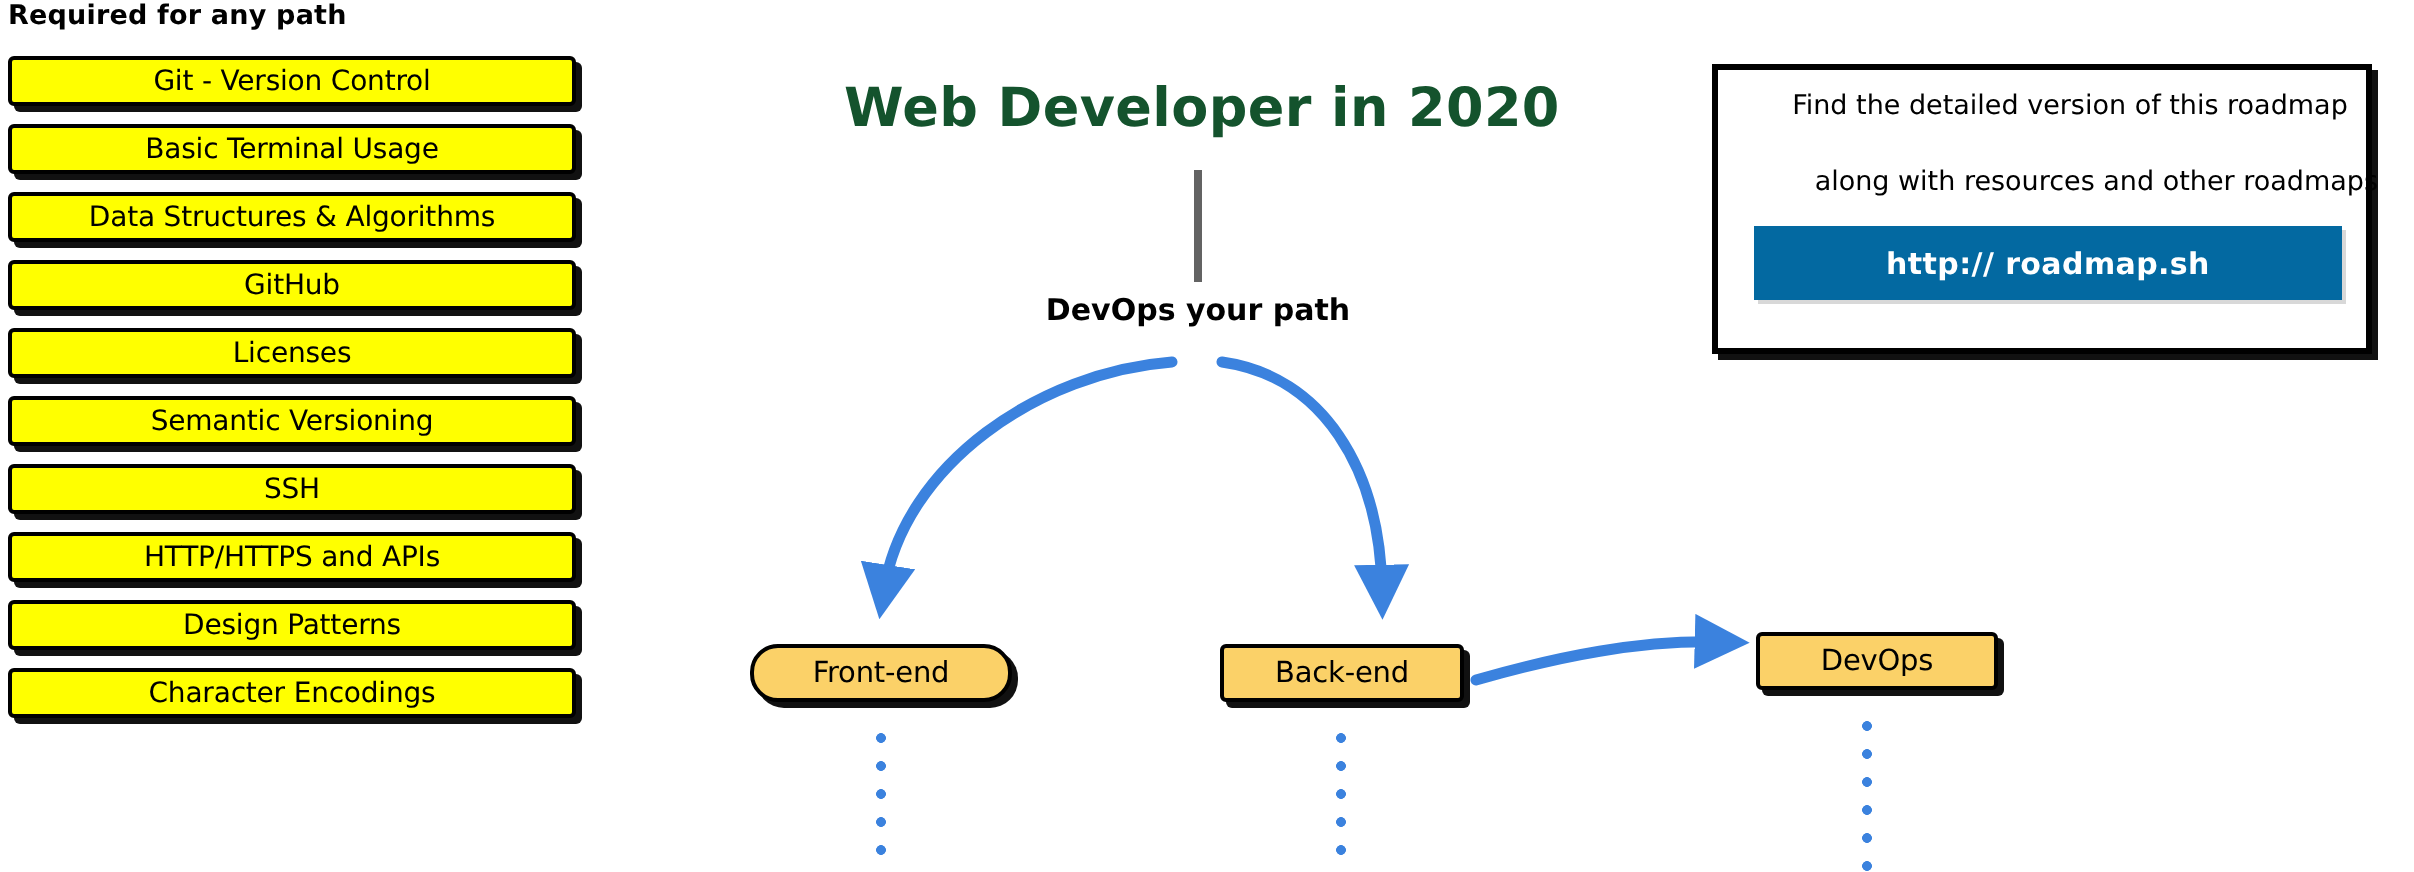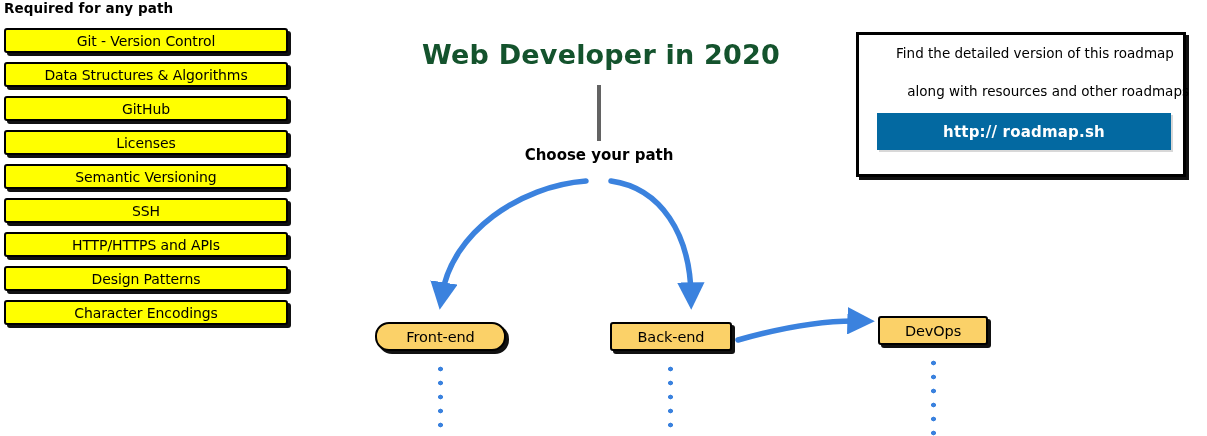--- a/index.html
+++ b/index.html
@@ -120,21 +120,21 @@
   }
   .path-box .path-label {
     font-size: 14.5px;
     font-weight: 500;
     color: #000000;
     white-space: nowrap;
     letter-spacing: -0.1px;
   }
   #path-box-frontend { left: 375px; top: 322px; width: 131px; border-radius: 14px; }
   #path-box-backend  { left: 610px; top: 322px; width: 122px; }
-  #path-box-devops   { left: 878px; top: 316px; width: 110px; text-align: center; }
+  #path-box-devops   { left: 878px; top: 316px; width: 121px; text-align: center; }
 
   .dotted-continuation {
     position: absolute;
     width: 5px;
     background-image: radial-gradient(circle, #3B82DE 2.3px, rgba(0,0,0,0) 2.6px);
     background-size: 5px 14px;
     background-repeat: repeat-y;
   }
   #dots-frontend { left: 438px; top: 362px; height: 74px; }
   #dots-backend  { left: 668px; top: 362px; height: 74px; }
@@ -187,20 +187,23 @@
 <body>
 
 <div id="required-section">
   <div id="required-heading">Required for any path</div>
   <div id="required-list">
 
     <div class="req-item">
       <span class="req-label">Git - Version Control</span>
     </div>
     <div class="req-item">
+      <span class="req-label">Basic Terminal Usage</span>
+    </div>
+    <div class="req-item">
       <span class="req-label">Data Structures &amp; Algorithms</span>
     </div>
     <div class="req-item">
       <span class="req-label">GitHub</span>
     </div>
     <div class="req-item">
       <span class="req-label">Licenses</span>
     </div>
     <div class="req-item">
       <span class="req-label">Semantic Versioning</span>
@@ -216,21 +219,21 @@
     </div>
     <div class="req-item">
       <span class="req-label">Character Encodings</span>
     </div>
 
   </div>
 </div>
 
 <div id="roadmap-title">Web Developer in 2020</div>
 <div id="title-stem"></div>
-<div id="choose-path-label">Choose your path</div>
+<div id="choose-path-label">DevOps your path</div>
 
 <svg id="arrow-layer" viewBox="0 0 1207 436" xmlns="http://www.w3.org/2000/svg">
   <defs>
     <marker id="arrowhead-blue" markerWidth="5" markerHeight="5" refX="2.3" refY="2.5" orient="auto">
       <path d="M 0 0 L 5 2.5 L 0 5 z" fill="#3B82DE"></path>
     </marker>
   </defs>
 
   <path d="M 586 181 C 520 186, 452 232, 442 295" stroke="#3B82DE" stroke-width="5.5" fill="none" stroke-linecap="round" marker-end="url(#arrowhead-blue)"></path>
 

